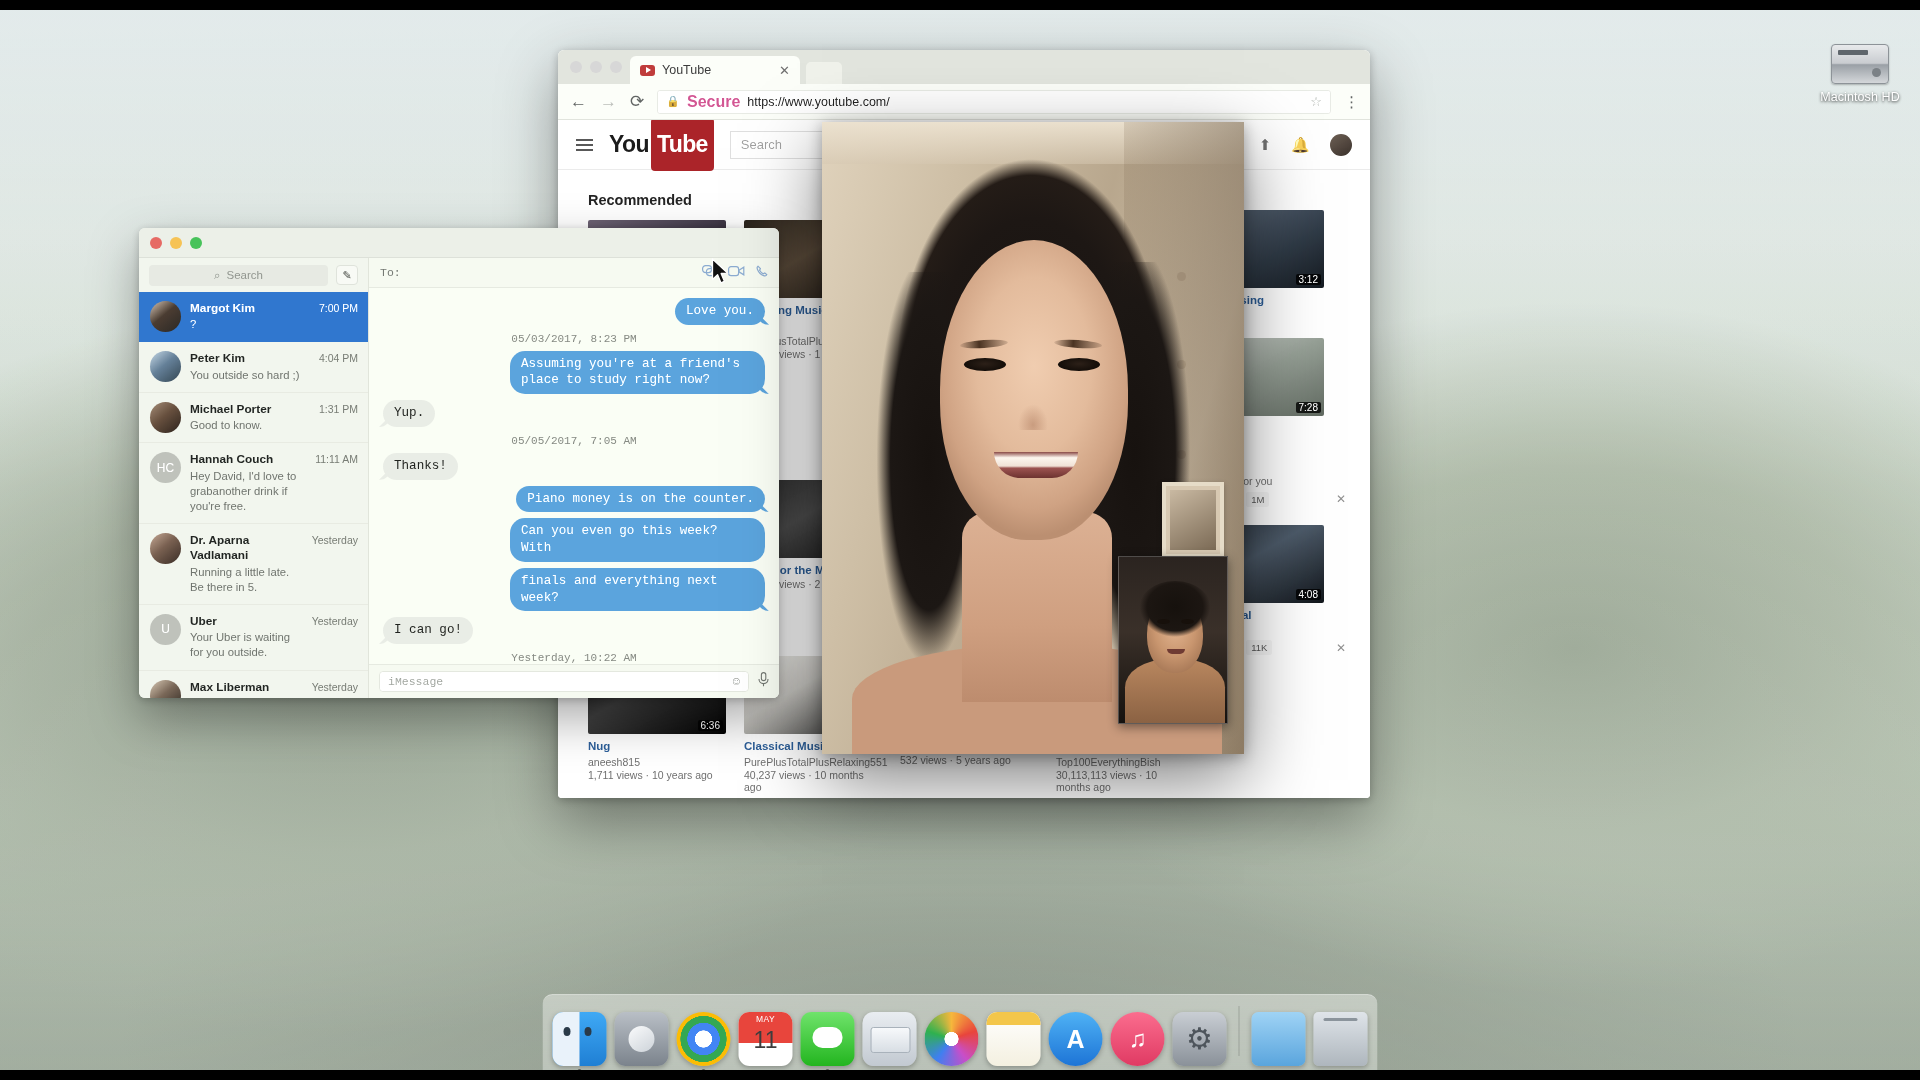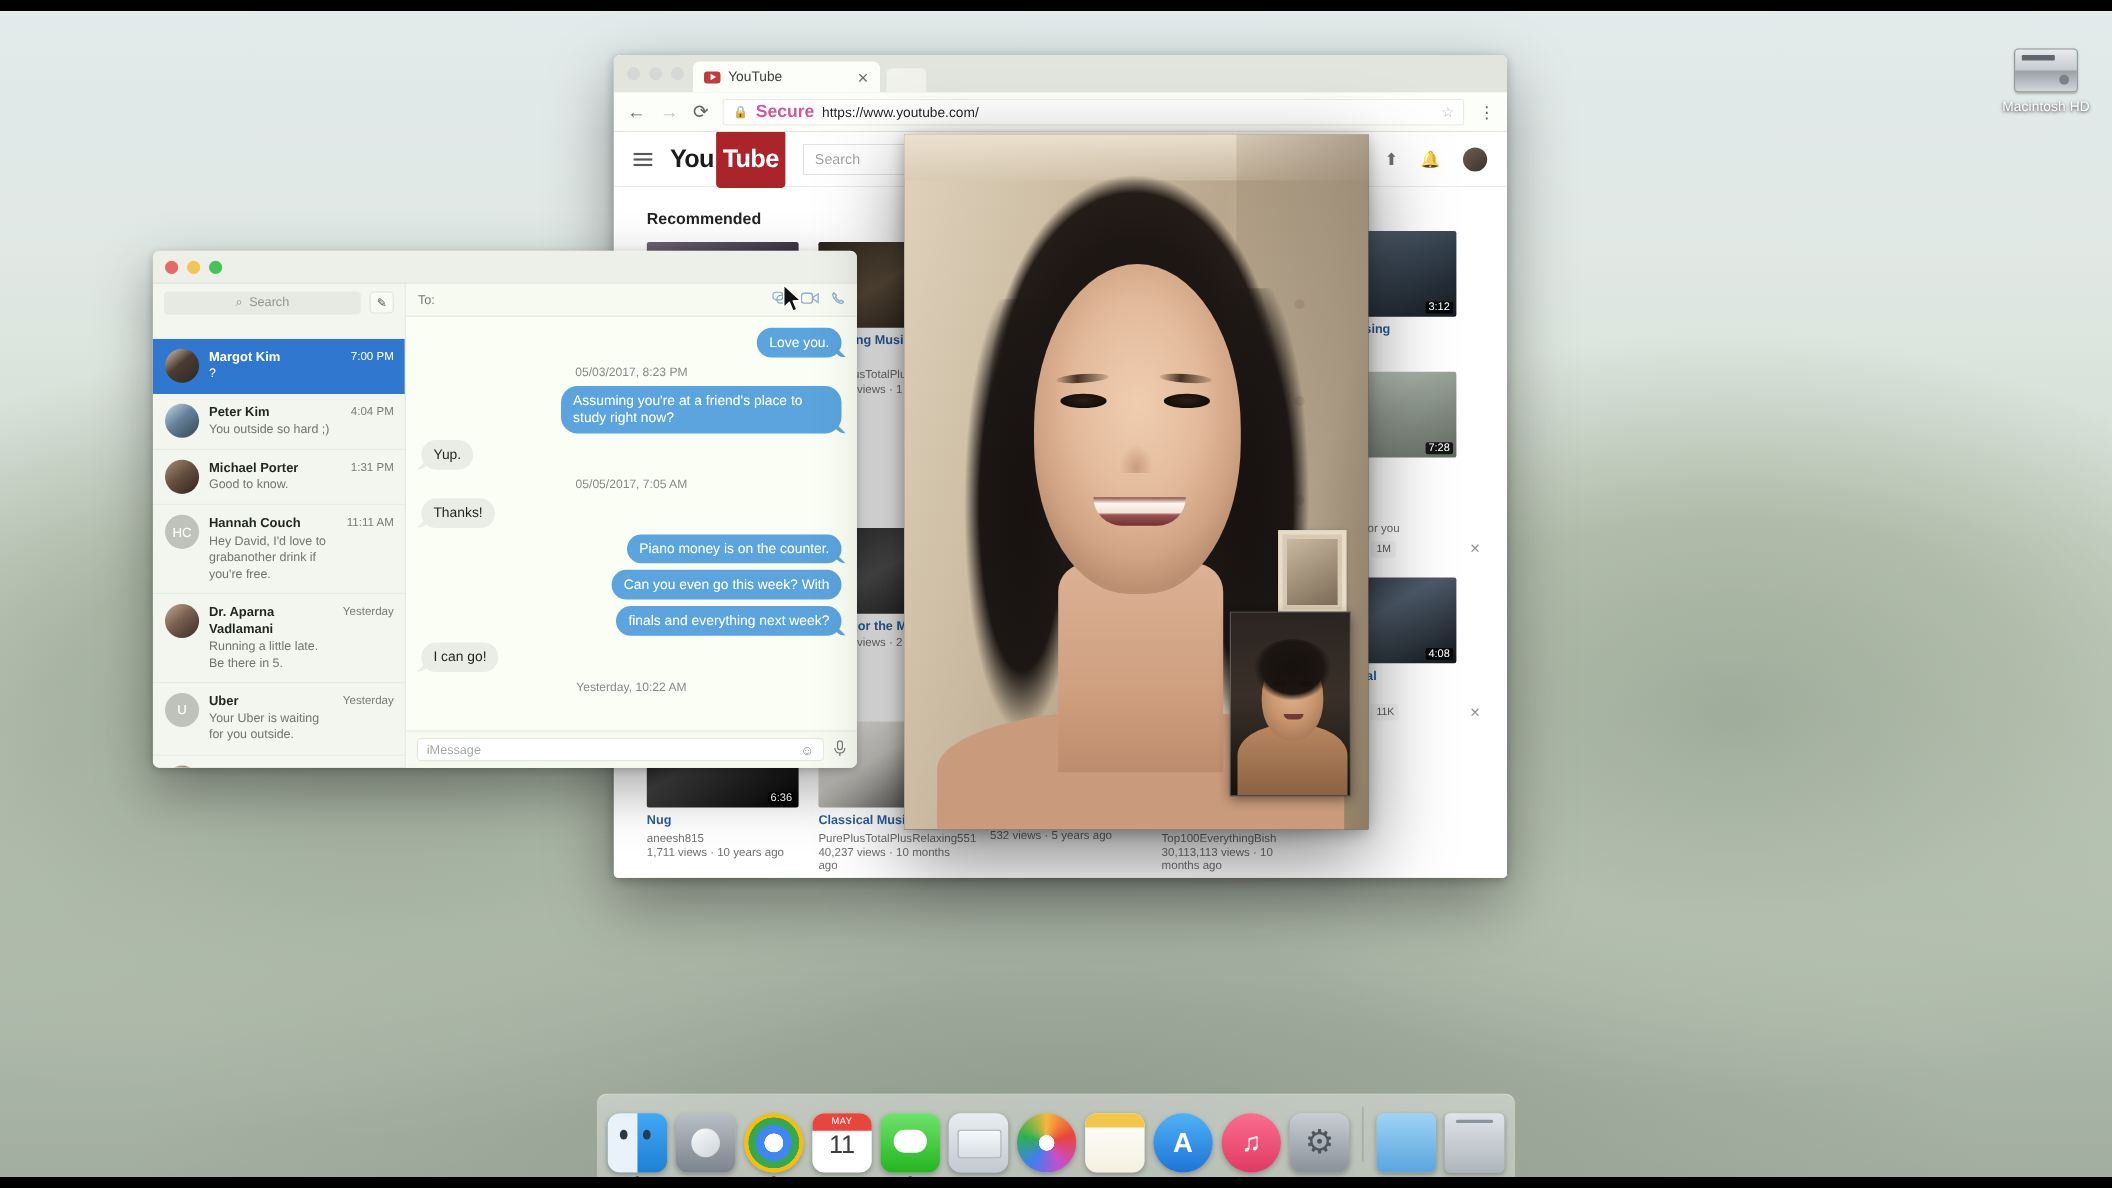--- a/index.html
+++ b/index.html
@@ -168,21 +168,21 @@
   .msg-sidebar { width:230px; background:#eaefe5; border-right:1px solid #dadfd2; display:flex; flex-direction:column; }
   .msg-search-row { height:34px; display:flex; align-items:center; gap:8px; padding:0 10px; flex:0 0 auto;}
   .msg-search {
     flex:1; height:21px; background:#dfe4da; border-radius:4px;
     display:flex; align-items:center; justify-content:center; gap:6px; font-size:11.5px; color:#8d928a;
   }
   .compose-btn {
     width:22px; height:20px; background:#f0f3ec; border:1px solid #d8ddd2; border-radius:4px;
     display:flex; align-items:center; justify-content:center; font-size:11px; color:#4a4f48;
   }
-  .conv-list { flex:1; overflow:hidden;margin-top:16px; }
+  .conv-list { flex:1; overflow:hidden; }
   .conv {
     display:flex; gap:9px; padding:9px 10px 9px 11px; align-items:flex-start;
     border-bottom:1px solid #e0e5d9; position:relative;
   }
   .conv.active { background:#1b76e8; border-bottom-color:#1b76e8; }
   .conv-av {
     width:31px; height:31px; border-radius:50%; flex:0 0 auto; overflow:hidden;
     display:flex; align-items:center; justify-content:center; color:#fff; font-size:12px;
     background:#b9bdb4;
   }
@@ -191,21 +191,21 @@
   .av-michael{ background:linear-gradient(140deg,#a98a6e 0%,#6b4d36 45%,#2e2119 100%); }
   .av-aparna{ background:linear-gradient(140deg,#c9a48a 0%,#7c5c48 45%,#3a2a21 100%); }
   .av-max{ background:linear-gradient(140deg,#d7c3a9 0%,#7b6450 45%,#2f261e 100%); }
   .conv-text { flex:1; min-width:0; }
   .conv-name { font-size:11.8px; font-weight:bold; color:#1f2420; line-height:1.3; }
   .conv-prev { font-size:11.3px; color:#6c726a; line-height:1.34; margin-top:1px; }
   .conv.active .conv-name, .conv.active .conv-prev { color:#fff; }
   .conv-time { font-size:10.5px; color:#73796f; flex:0 0 auto; margin-top:1px; }
   .conv.active .conv-time { color:#fff; }
 
-  .msg-thread { flex:1; display:flex; flex-direction:column; background:#f2f7ec; min-width:0; }
+  .msg-thread { flex:1; display:flex; flex-direction:column; background:#f2f7ec; min-width:0;font-family:Liberation Mono, monospace; }
   .thread-top {
     height:30px; border-bottom:1px solid #dfe4d8; display:flex; align-items:center;
     padding:0 11px; gap:9px; background:#eef3e8; flex:0 0 auto;
   }
   .to-label { font-size:11.5px; color:#70766e; }
   .thread-icons { margin-left:auto; display:flex; gap:11px; align-items:center; color:#7fa8d8; font-size:13px; }
   .bubbles { flex:1; padding:10px 14px 6px; overflow:hidden; position:relative; }
   .ts { text-align:center; font-size:11px; color:#80867d; margin:8px 0 6px; }
   .brow { display:flex; margin-bottom:6px; }
   .brow.me { justify-content:flex-end; }
@@ -355,21 +355,21 @@
     box-shadow:0 2px 5px rgba(0,0,0,.25); }
   .d-finder{ background:linear-gradient(to bottom,#3fa9f5 0%,#1f7fd4 100%); }
   .d-finder::before{content:"";position:absolute;left:0;top:0;width:50%;height:100%;background:#e9f2fa;border-radius:11px 0 0 11px;}
   .d-finder::after{content:"";position:absolute;left:11px;top:15px;width:7px;height:9px;border-radius:50%;background:#2a3a48;
     box-shadow:21px 0 0 #2a3a48;}
   .d-launch{ background:linear-gradient(to bottom,#b9bfc6 0%,#7b838c 100%); }
   .d-launch::after{content:"";position:absolute;left:14px;top:14px;width:26px;height:26px;border-radius:50%;
     background:linear-gradient(145deg,#fafbfc,#cdd3d9);}
   .d-chrome{ background:radial-gradient(circle at 50% 50%, #fff 0%, #fff 22%, #4285f4 23%, #4285f4 42%, #34a853 43%, #34a853 60%, #fbbc05 61%, #fbbc05 76%, #ea4335 77%); border-radius:50%;}
   .d-cal{ background:#fff; }
-  .d-cal .cal-top{position:absolute;left:0;top:0;width:100%;height:16px;background:#e8453c;border-radius:11px 11px 0 0;
+  .d-cal .cal-top{position:absolute;left:0;top:0;width:100%;height:31px;background:#e8453c;border-radius:11px 11px 0 0;
     color:#fff;font-size:8.5px;text-align:center;line-height:15px;letter-spacing:.4px;}
   .d-cal .cal-day{position:absolute;left:0;top:15px;width:100%;height:26px;display:flex;align-items:center;justify-content:center;
     font-size:23px;color:#3d3d3d;}
   .d-messages{ background:linear-gradient(to bottom,#6fe36b 0%,#23b51f 100%); }
   .d-messages::after{content:"";position:absolute;left:12px;top:15px;width:30px;height:21px;border-radius:10px;background:#fff;}
   .d-mail{ background:linear-gradient(to bottom,#e9edf1 0%,#c2c9d1 100%); }
   .d-mail::after{content:"";position:absolute;left:8px;top:15px;width:38px;height:24px;border-radius:3px;
     background:linear-gradient(to bottom,#f7f9fb,#d8dee4); border:1px solid #a9b2bb;}
   .d-photos{ background:radial-gradient(circle at 50% 50%, #fff 0%, #fff 18%, transparent 19%),
     conic-gradient(#f6b73c,#e8453c,#c84ec9,#3f7ff0,#2fb14f,#f6b73c); border-radius:50%;}

